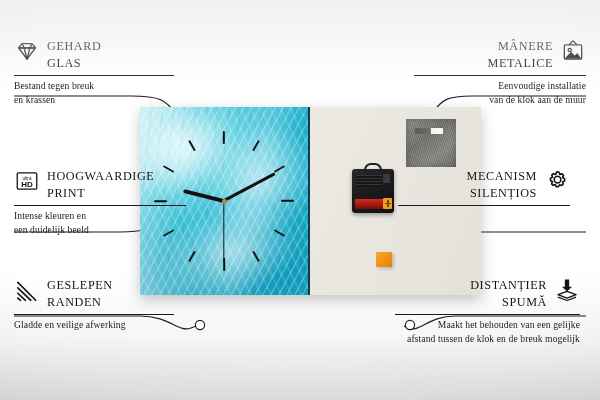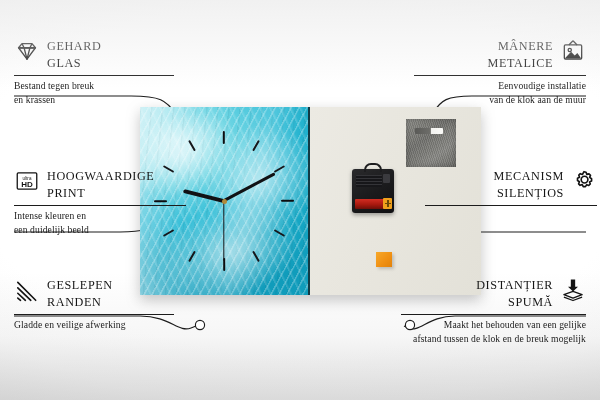--- a/index.html
+++ b/index.html
@@ -250,22 +250,22 @@
   .feature.right .head { justify-content: flex-end; }
   .feature.right .title, .feature.right .desc { text-align: right; }
   .icon { flex: 0 0 auto; width: 26px; height: 26px; color: #141414; }
   .icon svg { display: block; width: 26px; height: 26px; }
 
   
   #f-glas     { left: 14px;  top: 38px;  width: 160px; }
   #f-print    { left: 14px;  top: 168px; width: 172px; }
   #f-randen   { left: 14px;  top: 277px; width: 160px; }
   #f-manere   { right: 14px; top: 38px;  width: 172px; }
-  #f-mecanism { right: 3px; top: 168px; width: 172px; }
-  #f-spuma    { right: 14px; top: 277px; width: 185px; }
+  #f-mecanism { right: 30px; top: 168px; width: 172px; }
+  #f-spuma    { right: 20px; top: 277px; width: 185px; }
   #f-spuma .desc { width: 215px; margin-left: -30px; }
 </style>
 </head>
 <body>
 
 <div id="stage">
 
   <svg class="connectors" viewBox="0 0 600 400">
     <path d="M14,96 L131,96 C160,96 166,100 176,114 L182,128"></path>
     <circle cx="185" cy="133" r="4.6"></circle>

